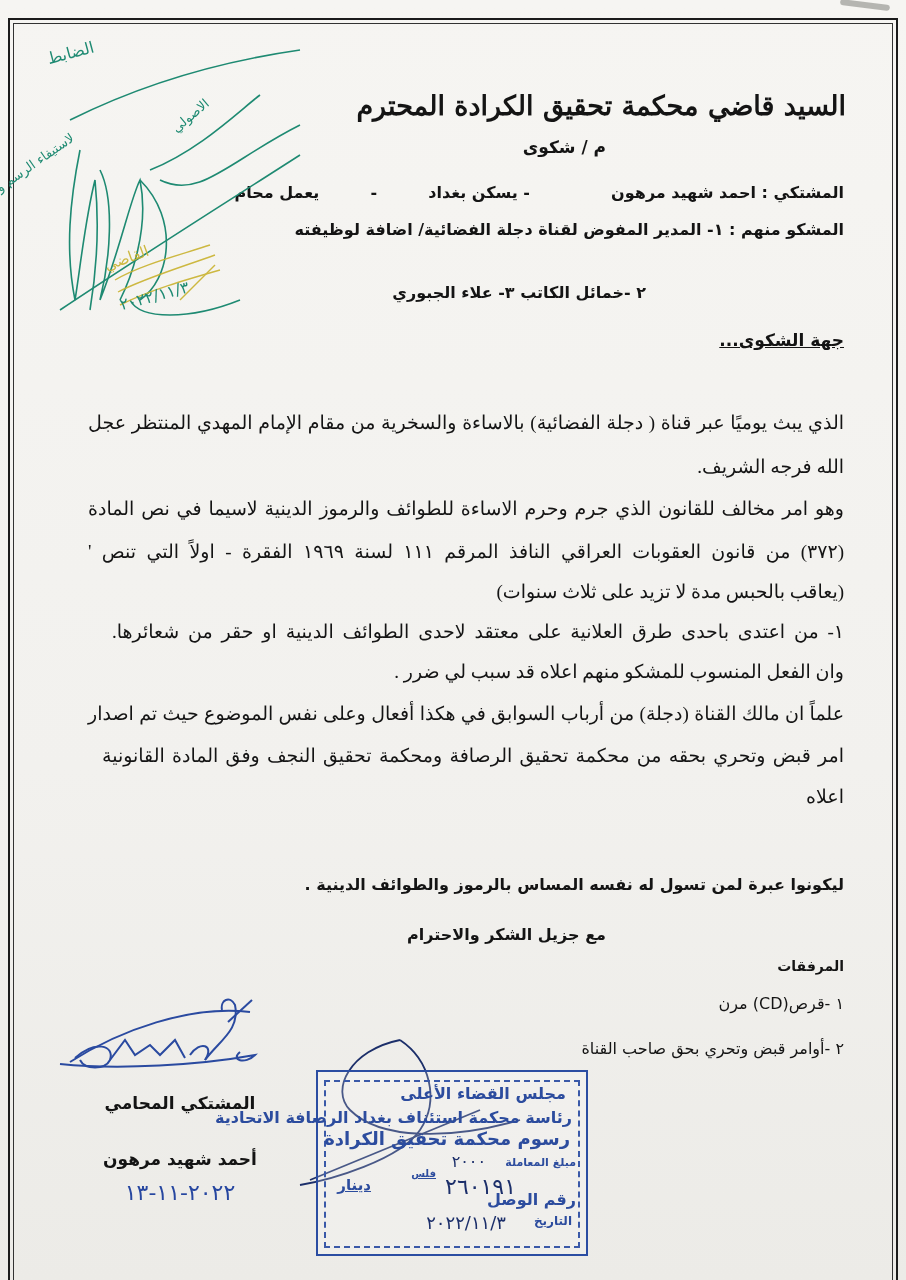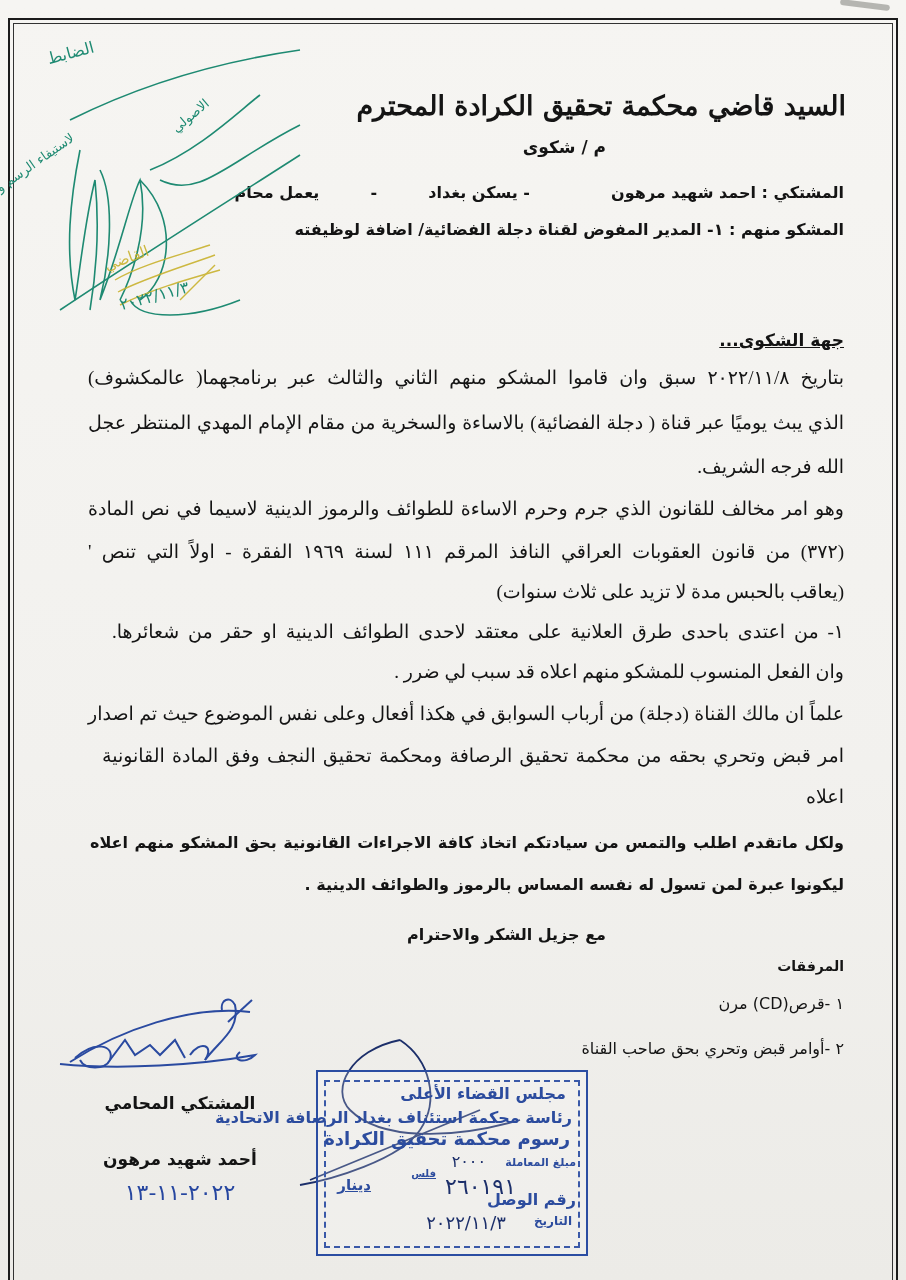--- a/index.html
+++ b/index.html
@@ -55,36 +55,35 @@
   <div class="t line-b" style="top:183px;">
     <span>المشتكي : احمد شهيد مرهون</span>
     <span style="display:inline-block;width:70px;"></span>
     <span>- يسكن بغداد</span>
     <span style="display:inline-block;width:40px;"></span>
     <span>-</span>
     <span style="display:inline-block;width:40px;"></span>
     <span>يعمل محام</span>
   </div>
   <div class="t line-b" style="top:220px;">المشكو منهم : ١- المدير المفوض لقناة دجلة الفضائية/ اضافة لوظيفته</div>
+  <div class="t line-b" style="top:283px; right:260px;">٢ -خمائل الكاتب  ٣- علاء الجبوري</div>
 
   <div class="t sect">جهة الشكوى...</div>
 
-  <div class="t body" style="top:366px;">بتاريخ ٢٠٢٢/١١/٨ سبق وان قاموا المشكو منهم الثاني والثالث عبر برنامجهما( عالمكشوف)</div>
   <div class="t body" style="top:411px;">الذي يبث يوميًا عبر قناة ( دجلة الفضائية) بالاساءة والسخرية من مقام الإمام المهدي المنتظر عجل</div>
   <div class="t body last" style="top:455px;">الله فرجه الشريف.</div>
   <div class="t body" style="top:497px;">وهو امر مخالف للقانون الذي جرم وحرم الاساءة للطوائف والرموز الدينية لاسيما في نص المادة</div>
   <div class="t body" style="top:540px;">(٣٧٢) من قانون العقوبات العراقي النافذ المرقم ١١١ لسنة ١٩٦٩ الفقرة - اولاً التي تنص '</div>
   <div class="t body last" style="top:580px;">(يعاقب بالحبس مدة لا تزيد على ثلاث سنوات)</div>
   <div class="t body" style="top:620px; left:112px;">١- من اعتدى باحدى طرق العلانية على معتقد لاحدى الطوائف الدينية او حقر من شعائرها.</div>
   <div class="t body" style="top:702px;">علماً ان مالك القناة (دجلة) من أرباب السوابق في هكذا أفعال وعلى نفس الموضوع حيث تم اصدار</div>
   <div class="t body last" style="top:660px;">وان الفعل المنسوب للمشكو منهم اعلاه قد سبب لي ضرر .</div>
   <div class="t body" style="top:744px; left:102px;">امر قبض وتحري بحقه من محكمة تحقيق الرصافة ومحكمة تحقيق النجف وفق المادة القانونية</div>
   <div class="t body last" style="top:785px;">اعلاه</div>
 
-  <div class="t bold-p" style="top:833px;">ولكل ماتقدم اطلب والتمس من سيادتكم اتخاذ كافة الاجراءات القانونية بحق المشكو منهم اعلاه</div>
   <div class="t bold-p" style="top:875px; text-align-last:right;">ليكونوا عبرة لمن تسول له نفسه المساس بالرموز والطوائف الدينية .</div>
 
   <div class="t line-b" style="top:925px; right:300px;">مع جزيل الشكر والاحترام</div>
 
   <div class="t line-b" style="top:958px; font-size:14px;">المرفقات</div>
   <div class="t line-b" style="top:994px; font-weight:normal;">١ -قرص(CD) مرن</div>
   <div class="t line-b" style="top:1039px; font-weight:normal;">٢ -أوامر قبض وتحري بحق صاحب القناة</div>
 
   <div class="sig-block" style="top:1093px;">المشتكي المحامي</div>
   <div class="sig-block" style="top:1149px;text-align:center;">أحمد شهيد مرهون</div>

